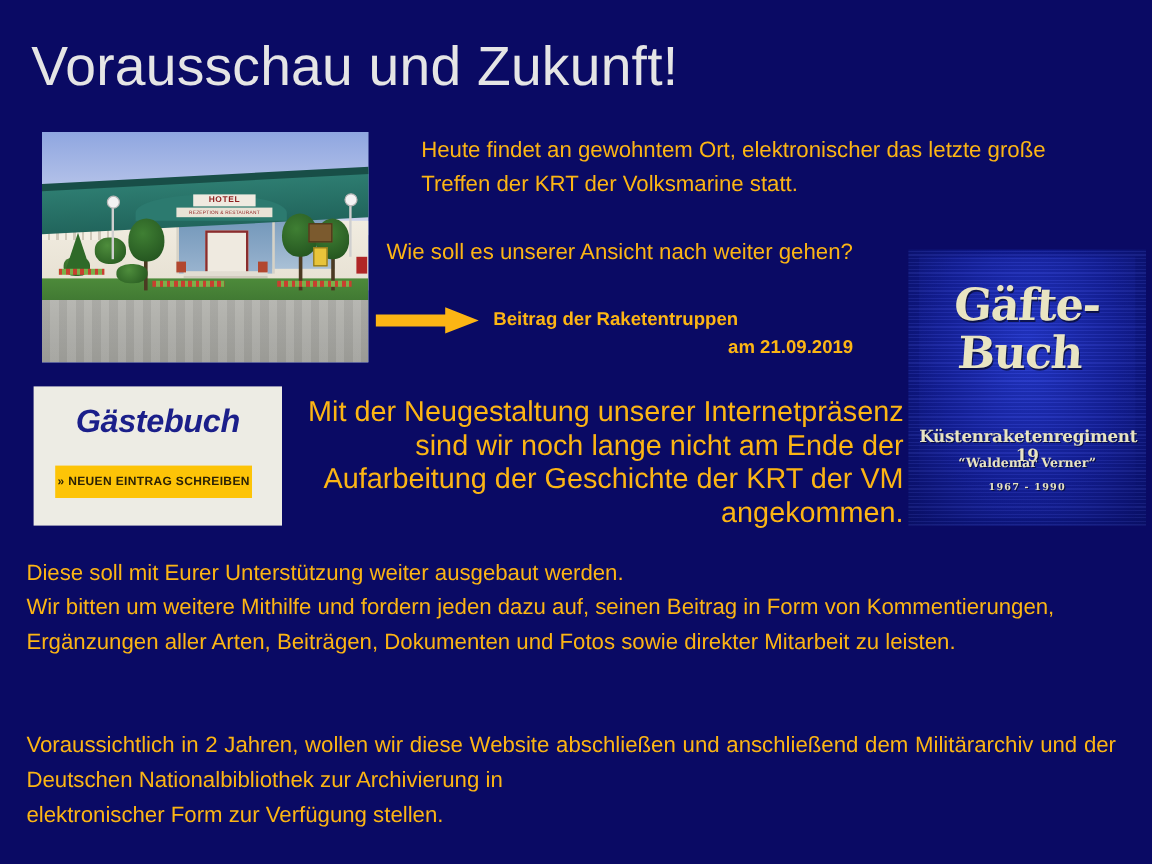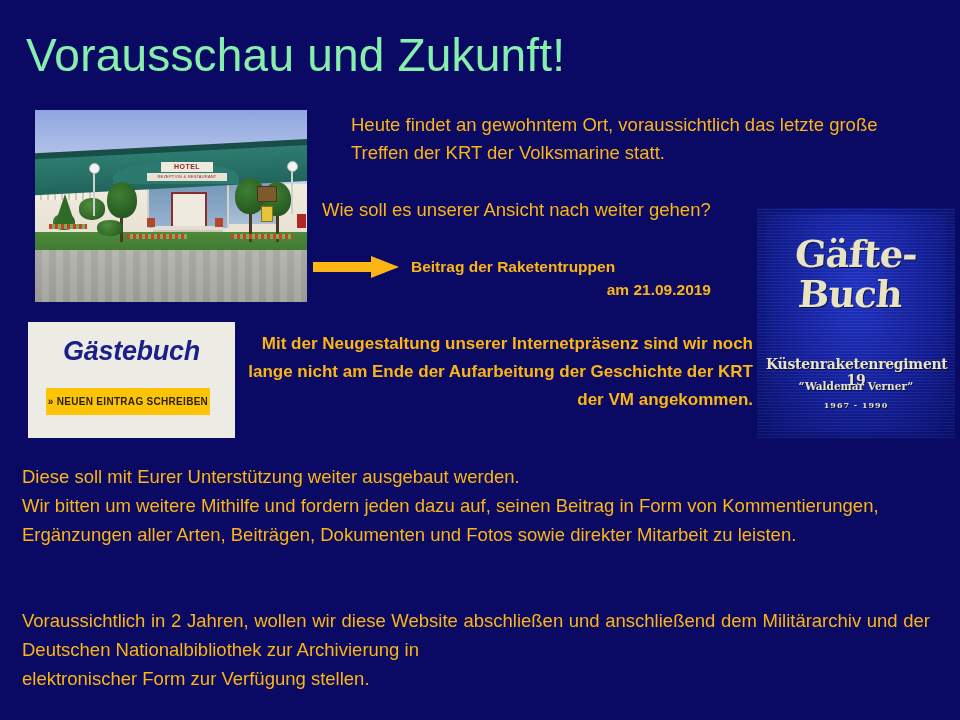--- a/index.html
+++ b/index.html
@@ -22,21 +22,21 @@
     background: #0a0a64;
     overflow: hidden;
   }
 
   
   #title {
     position: absolute;
     left: 26px;
     top: 28px;
     font-size: 46px;
-    color: #86efac;
+    color: #e5e5e5;
     letter-spacing: 0.2px;
     white-space: nowrap;
     font-weight: normal;
   }
 
   
   #hotel-photo {
     position: absolute;
     left: 35px;
     top: 110px;
@@ -167,23 +167,22 @@
   #arrow-label {
     position: absolute;
     left: 411px; top: 255px; width: 300px;
     font-size: 15.5px; line-height: 23px; font-weight: bold;
   }
   #arrow-label .l2 { display: block; padding-left: 13px; text-align: right; }
 
   #para-neugestaltung {
     position: absolute;
     left: 240px; top: 330px; width: 513px;
-    font-size: 17px; line-height: 28px;
+    font-size: 24px; line-height: 28px;
     text-align: right;
-    font-weight: bold;
   }
 
   #para-diese {
     position: absolute;
     left: 22px; top: 462px; width: 912px;
     font-size: 18.5px; line-height: 29px;
   }
   #para-voraussichtlich {
     position: absolute;
     left: 22px; top: 606px; width: 908px;
@@ -318,21 +317,21 @@
     <div class="lamp-pole" style="left:256px; top:58px; height:46px;"></div>
     <div class="lamp-head" style="left:252px; top:51px;"></div>
 
     <div class="planter" style="left:112px; top:108px;"></div>
     <div class="planter" style="left:180px; top:108px;"></div>
     <div class="brown-sign"></div>
     <div class="yellow-sign"></div>
     <div class="red-box"></div>
   </div>
 
-  <div id="para-heute" class="goldtext">Heute findet an gewohntem Ort, voraussichtlich das letzte große Treffen der KRT der Volksmarine statt.</div>
+  <div id="para-heute" class="goldtext">Heute findet an gewohntem Ort, elektronischer das letzte große Treffen der KRT der Volksmarine statt.</div>
 
   <div id="para-wiesoll" class="goldtext">Wie soll es unserer Ansicht nach weiter gehen?</div>
 
   <div id="arrow-wrap">
     <svg width="86" height="24" viewBox="0 0 86 24" aria-hidden="true">
       <polygon points="0,7 58,7 58,1 86,12 58,23 58,17 0,17" fill="#fcb514"></polygon>
     </svg>
   </div>
 
   <div id="arrow-label" class="goldtext">

